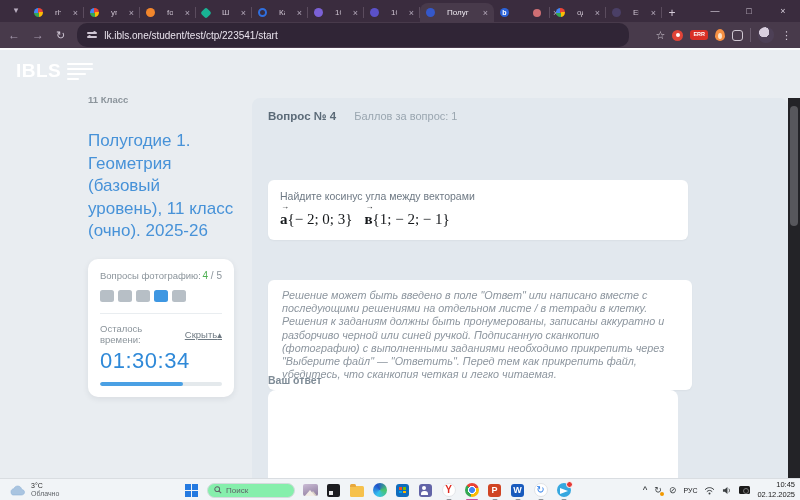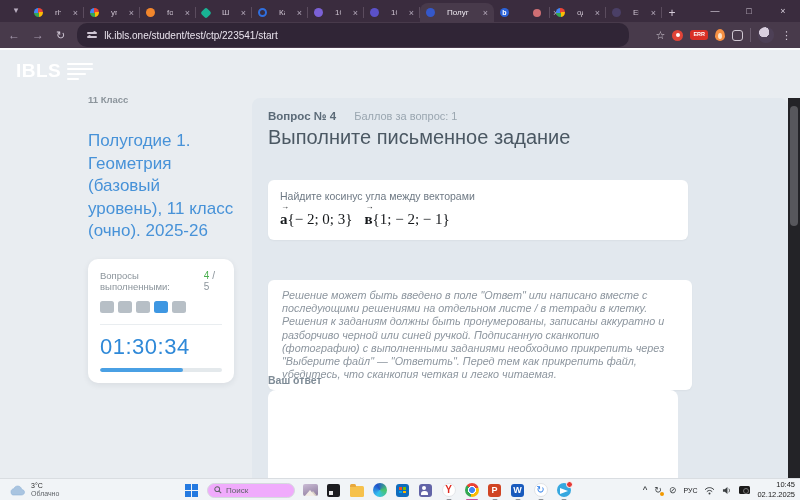--- a/index.html
+++ b/index.html
@@ -110,21 +110,21 @@
 
   
   .taskbar{position:absolute;left:0;top:478px;width:800px;height:22px;background:#f1f4f7;
            border-top:1px solid #d9dde1;}
   .weather{position:absolute;left:8px;top:0;height:22px;display:flex;align-items:center;gap:5px;}
   .w-text{font-size:7px;line-height:1.2;color:#2b2b2b;}
   .w-text .d{color:#5f6368;}
   .tb-center{position:absolute;left:184px;top:0;height:22px;display:flex;align-items:center;gap:8px;}
   .win{width:13px;height:13px;display:grid;grid-template-columns:6px 6px;grid-template-rows:6px 6px;gap:1px;}
   .win i{background:#2479e0;}
-  .tsearch{width:88px;height:15px;background:#f0abfc;border:1px solid #d5dade;border-radius:8px;
+  .tsearch{width:88px;height:15px;background:#86efac;border:1px solid #d5dade;border-radius:8px;
            display:flex;align-items:center;gap:4px;padding:0 6px;font-size:8px;color:#5f6368;text-align:right;}
   .app{position:relative;width:15px;height:15px;display:flex;align-items:center;justify-content:center;}
   .app.dash::after{content:"";position:absolute;bottom:-3px;left:50%;transform:translateX(-50%);
                    width:5px;height:2px;border-radius:1px;background:#8d9298;}
   .app.pinkdash::after{content:"";position:absolute;bottom:-3px;left:50%;transform:translateX(-50%);
                    width:12px;height:2px;border-radius:1px;background:#c94f9e;}
   .i-photo{width:16px;height:12px;border-radius:2px;background:linear-gradient(160deg,#cbbcd6,#8b7a9b);position:relative;overflow:hidden;}
   .i-photo::after{content:"";position:absolute;left:1px;bottom:-1px;width:0;height:0;
                   border-left:6px solid transparent;border-right:6px solid transparent;border-bottom:7px solid #f3ede6;}
   .i-photo::before{content:"";position:absolute;right:0px;bottom:-1px;width:0;height:0;
@@ -270,44 +270,47 @@
         <i></i>
       </span>
   </div>
 
   <div class="sidebar">
     <div class="class-label">11 Класс</div>
     <div class="course-title">Полугодие 1. Геометрия (базовый уровень), 11 класс (очно). 2025-26</div>
 
     <div class="side-card">
       <div class="q-row">
-        <span>Вопросы выполненными:</span>
+        <span>Вопросы фотографию:</span>
         <span class="q-val"><span class="cur">4</span><span> / 5</span></span>
       </div>
       <div class="squares">
         <i></i>
           <i></i>
           <i></i>
           <i class="on"></i>
           <i></i>
       </div>
       <div class="card-div"></div>
+      <div class="t-row">
+        <span>Осталось времени:</span>
+        <span class="hide-link"><span>Скрыть</span><span>▴</span></span>
+      </div>
       <div class="timer">01:30:34</div>
       <div class="pbar">
           <i></i>
         </div>
     </div>
   </div>
 
   <div class="main-panel">
     <div class="qhead">
       <span class="qnum">Вопрос № 4</span>
       <span class="qpts">Баллов за вопрос: 1</span>
     </div>
-    <div class="qtitle">Выполните письменное задание</div>
 
     <div class="task-box">
       <div class="task-text">Найдите косинус угла между векторами</div>
       <div class="math">
         <span class="vec"><span class="ar">→</span><span>a</span></span><span>{− 2; 0; 3}</span><span class="vgap"></span><span class="vec"><span class="ar">→</span><span>в</span></span><span>{1; − 2; − 1}</span>
       </div>
     </div>
 
     <div class="instr-box">
       <div class="instr">Решение может быть введено в поле "Ответ" или написано вместе с последующими решениями на отдельном листе / в тетради в клетку. Решения к заданиям должны быть пронумерованы, записаны аккуратно и разборчиво черной или синей ручкой. Подписанную сканкопию (фотографию) с выполненными заданиями необходимо прикрепить через "Выберите файл" — "Ответить". Перед тем как прикрепить файл, убедитесь, что сканкопия четкая и легко читаемая.</div>

